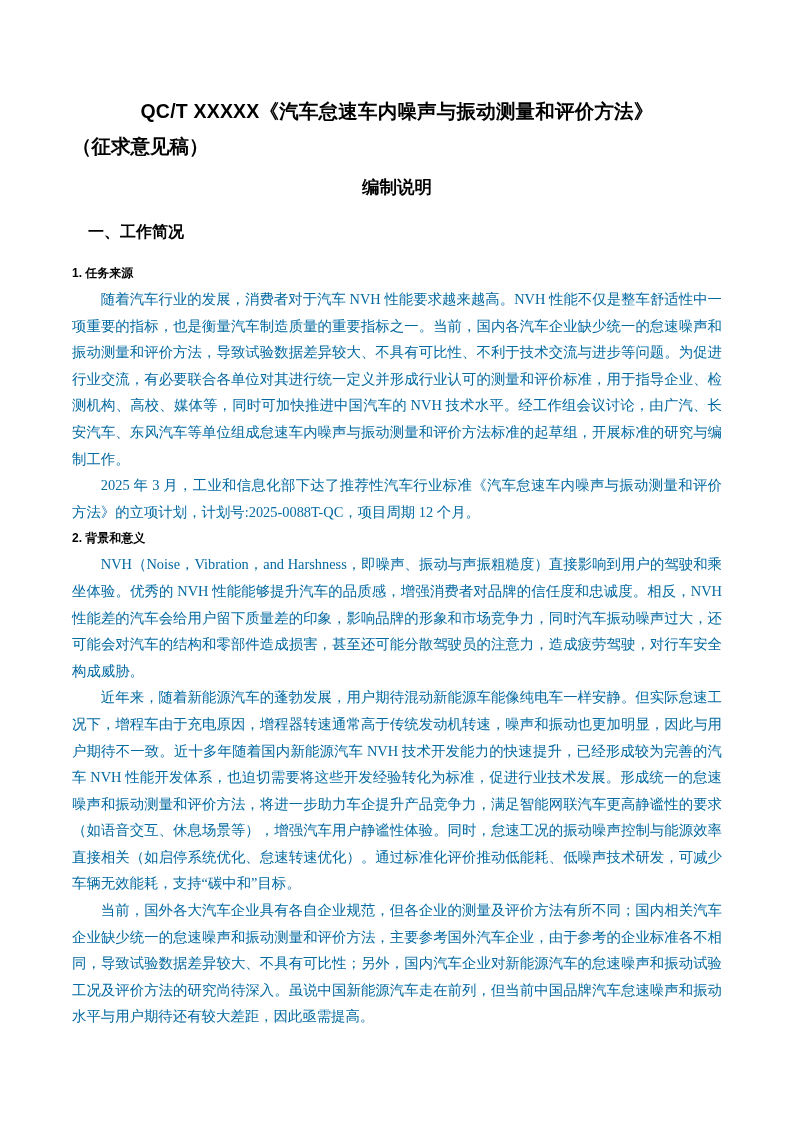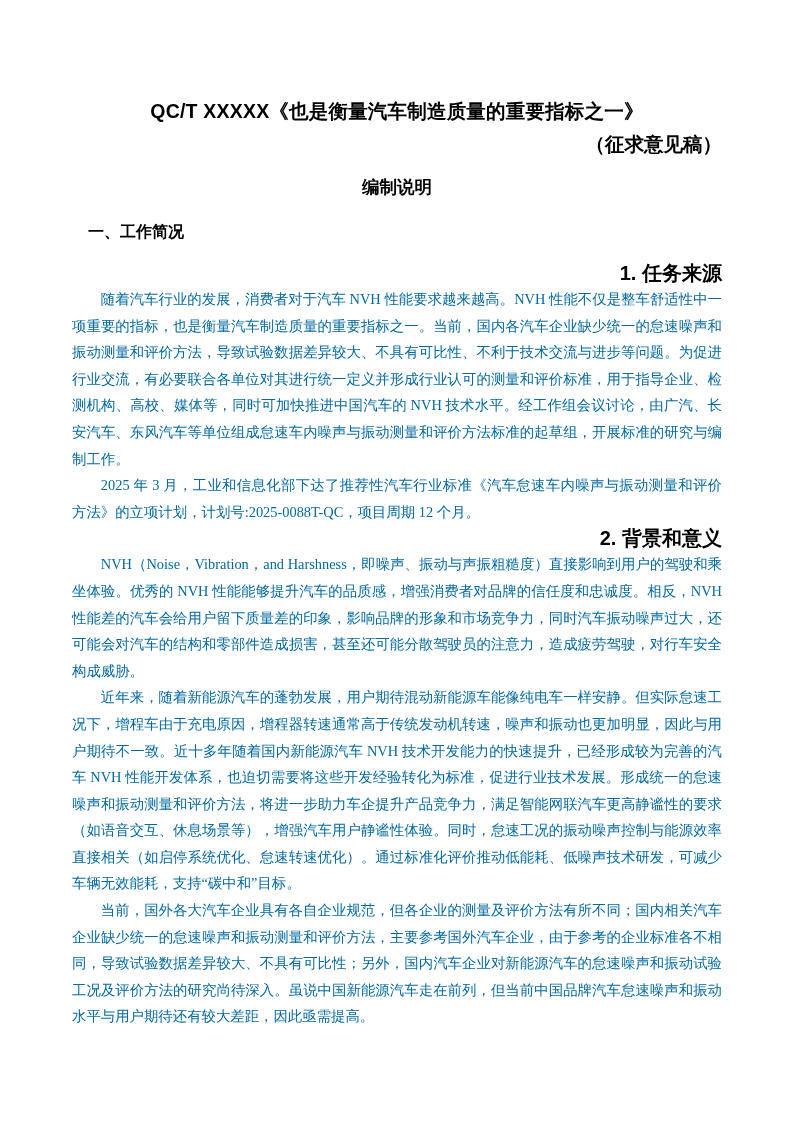--- a/index.html
+++ b/index.html
@@ -33,25 +33,25 @@
     font-family: "Liberation Sans", "DejaVu Sans", sans-serif;
     font-weight: bold;
     font-size: 19.5px;
     line-height: 30px;
     text-align: center;
     letter-spacing: 0.2px;
     margin: 0 0 4px 0;
     white-space: nowrap;
   }
   .doc-subtitle {
-    font-family: Liberation Mono, monospace;
+    font-family: Liberation Serif, serif;
     font-weight: bold;
     font-size: 19.5px;
     line-height: 33px;
-    text-align: right;
+    text-align: left;
     margin: 0 0 2px 0;
   }
   .doc-heading-main {
     font-family: "Liberation Sans", "DejaVu Sans", sans-serif;
     font-weight: bold;
     font-size: 17.5px;
     line-height: 32px;
     text-align: center;
     margin: 8px 0 2px 0;
   }
@@ -61,24 +61,24 @@
     font-family: "Liberation Sans", "DejaVu Sans", sans-serif;
     font-weight: bold;
     font-size: 16px;
     line-height: 25px;
     margin: 16px;
     text-align: left;
   }
   .h2 {
     font-family: "Liberation Sans", "DejaVu Sans", sans-serif;
     font-weight: bold;
-    font-size: 20px;
+    font-size: 12px;
     line-height: 26px;
     margin: 0;
-    text-align: right;
+    text-align: left;
   }
 
   
   .p {
     font-family: "Liberation Serif", "DejaVu Serif", serif;
     font-size: 14.4px;
     line-height: 26.6px;
     text-align: justify;
     text-justify: inter-ideograph;
     text-indent: 2em;
@@ -86,21 +86,21 @@
     word-break: break-all;
     color: #0369a1;
   }
 </style>
 </head>
 <body>
 
 <div class="page">
   <div class="content">
 
-    <div class="doc-title">QC/T  XXXXX《也是衡量汽车制造质量的重要指标之一》</div>
+    <div class="doc-title">QC/T  XXXXX《汽车怠速车内噪声与振动测量和评价方法》</div>
 
     <div class="doc-subtitle">（征求意见稿）</div>
 
     <div class="doc-heading-main">编制说明</div>
 
     <div class="h1">一、工作简况</div>
 
     <div class="h2">1. 任务来源</div>
 
     <p class="p">随着汽车行业的发展，消费者对于汽车 NVH 性能要求越来越高。NVH 性能不仅是整车舒适性中一项重要的指标，也是衡量汽车制造质量的重要指标之一。当前，国内各汽车企业缺少统一的怠速噪声和振动测量和评价方法，导致试验数据差异较大、不具有可比性、不利于技术交流与进步等问题。为促进行业交流，有必要联合各单位对其进行统一定义并形成行业认可的测量和评价标准，用于指导企业、检测机构、高校、媒体等，同时可加快推进中国汽车的 NVH 技术水平。经工作组会议讨论，由广汽、长安汽车、东风汽车等单位组成怠速车内噪声与振动测量和评价方法标准的起草组，开展标准的研究与编制工作。</p>

